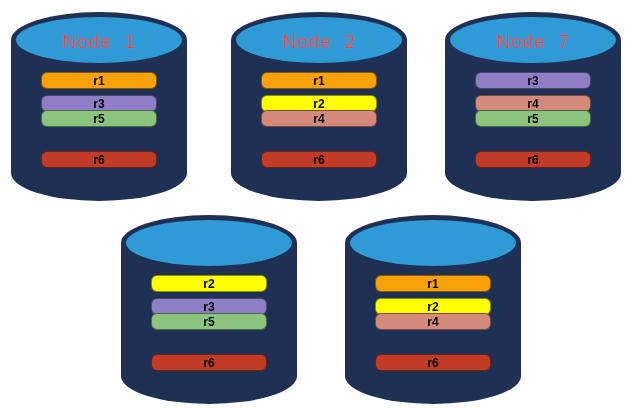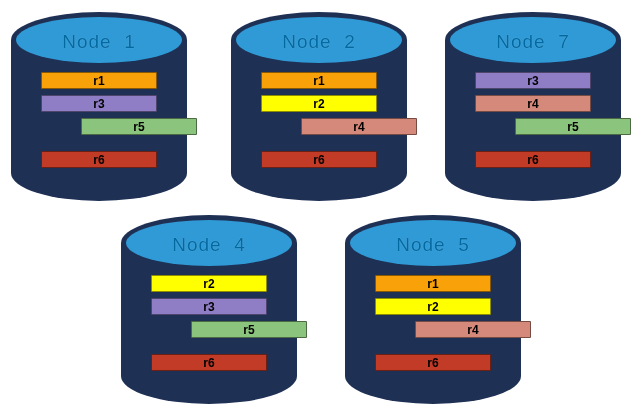--- a/index.html
+++ b/index.html
@@ -30,46 +30,46 @@
   }
   .node-title {
     position: absolute;
     left: 0;
     right: 0;
     top: 19px;
     height: 26px;
     display: flex;
     align-items: center;
     justify-content: center;
-    color: #0369a1;
+    color: #ef4444;
     font-size: 19px;
     font-weight: 400;
     white-space: pre;
     letter-spacing: 1px;
     text-shadow: 0 0 1px rgba(255,255,255,0.35);
   }
   .bar {
     position: absolute;
     left: 31px;
     width: 116px;
     height: 17px;
     box-sizing: border-box;
     border: 1px solid rgba(0,0,0,0.45);
-    border-radius: 1px;
+    border-radius: 6px;
     display: flex;
     align-items: center;
     justify-content: center;
     color: #000000;
     font-size: 12px;
     font-weight: bold;
     line-height: 1;
   }
   .bar-0 { top: 62px; }
   .bar-1 { top: 85px; }
-  .bar-2 { top: 108px; margin-left: 40px; }
+  .bar-2 { top: 100px; }
   .bar-3 { top: 141px; }
 
   .node-1 { left: 10px;  top: 10px; }
   .node-2 { left: 230px; top: 10px; }
   .node-3 { left: 444px; top: 10px; }
   .node-4 { left: 120px; top: 213px; }
   .node-5 { left: 344px; top: 213px; }
 </style>
 </head>
 <body>
@@ -110,32 +110,30 @@
     <div class="bar bar-1" style="background: rgb(213, 137, 123);">r4</div>
     <div class="bar bar-2" style="background: rgb(139, 196, 125);">r5</div>
     <div class="bar bar-3" style="background: rgb(194, 59, 39);">r6</div>
   </div>
 
   <div class="node node-4">
     <svg class="cylinder" viewBox="0 0 178 194">
       <path d="M 1 30 A 88 28 0 0 1 177 30 L 177 163 A 88 28 0 0 1 1 163 Z" fill="var(--cyl-body)"></path>
       <ellipse cx="89" cy="30" rx="83" ry="23" fill="var(--cyl-top)"></ellipse>
     </svg>
-    <div class="node-title">Node  4</div>
     <div class="bar bar-0" style="background: rgb(255, 255, 0);">r2</div>
     <div class="bar bar-1" style="background: rgb(143, 126, 197);">r3</div>
     <div class="bar bar-2" style="background: rgb(139, 196, 125);">r5</div>
     <div class="bar bar-3" style="background: rgb(194, 59, 39);">r6</div>
   </div>
 
   <div class="node node-5">
     <svg class="cylinder" viewBox="0 0 178 194">
       <path d="M 1 30 A 88 28 0 0 1 177 30 L 177 163 A 88 28 0 0 1 1 163 Z" fill="var(--cyl-body)"></path>
       <ellipse cx="89" cy="30" rx="83" ry="23" fill="var(--cyl-top)"></ellipse>
     </svg>
-    <div class="node-title">Node  5</div>
     <div class="bar bar-0" style="background: rgb(249, 161, 9);">r1</div>
     <div class="bar bar-1" style="background: rgb(255, 255, 0);">r2</div>
     <div class="bar bar-2" style="background: rgb(213, 137, 123);">r4</div>
     <div class="bar bar-3" style="background: rgb(194, 59, 39);">r6</div>
   </div>
 
 </div>
 
 </body></html>

